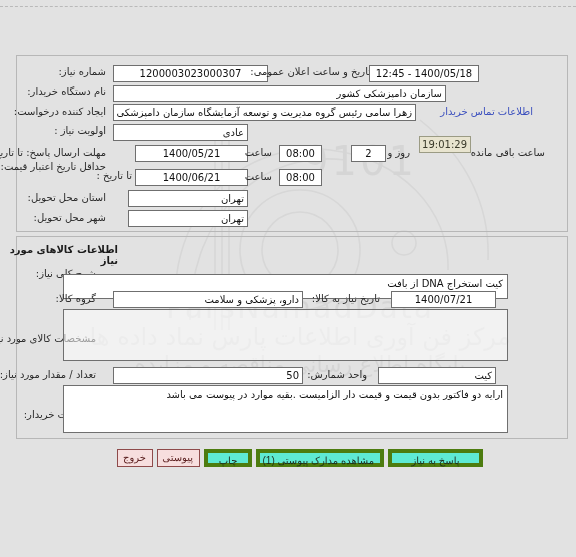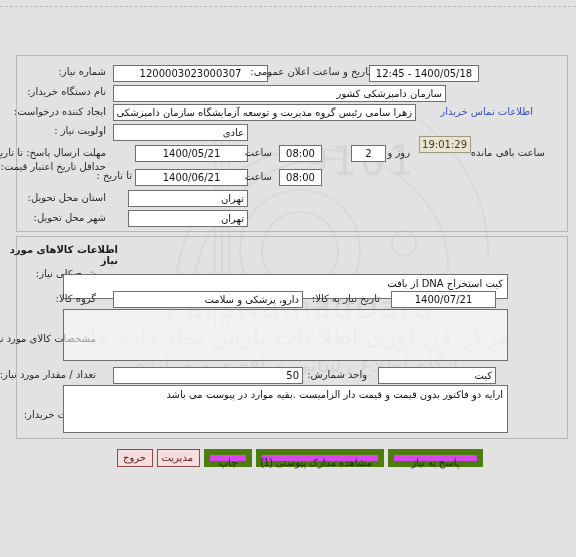--- a/index.html
+++ b/index.html
@@ -163,22 +163,22 @@
     padding-right: 85px;
     box-sizing: border-box;
     z-index: 3;
   }
   .btn {
     box-sizing: border-box;
     height: 18px;
     line-height: 16px;
     font-size: 10px;
     text-align: center;
-    border: 6px solid #4d7c0f;
-    background: #d946ef;
+    border: 4px solid #4d7c0f;
+    background: #5eead4;
     color: #1d2c1d;
     padding: 0 6px;
     cursor: pointer;
     white-space: nowrap;
   }
   .btn.danger {
     border: 1px solid #8e4a4a;
     background: #f7dede;
     color: #5c2020;
   }
@@ -304,17 +304,17 @@
 
   <div class="row" style="right:480px; top:409px;">
     <span class="lbl">توضیحات خریدار:</span>
   </div>
   <div class="txtarea" style="position:absolute; right:68px; top:385px; width:445px; height:48px; z-index:3;">ارایه دو فاکتور بدون قیمت و قیمت دار الزامیست .بقیه موارد در پیوست می باشد</div>
 
   <div class="btnbar">
     <button class="btn w-reply">پاسخ به نیاز</button>
     <button class="btn w-docs">مشاهده مدارک پیوستی (1)</button>
     <button class="btn w-print">چاپ</button>
-    <button class="btn danger w-back">مدیریت</button>
+    <button class="btn danger w-back">پیوستی</button>
     <button class="btn danger w-exit">خروج</button>
   </div>
 
 </div>
 
 </body></html>

